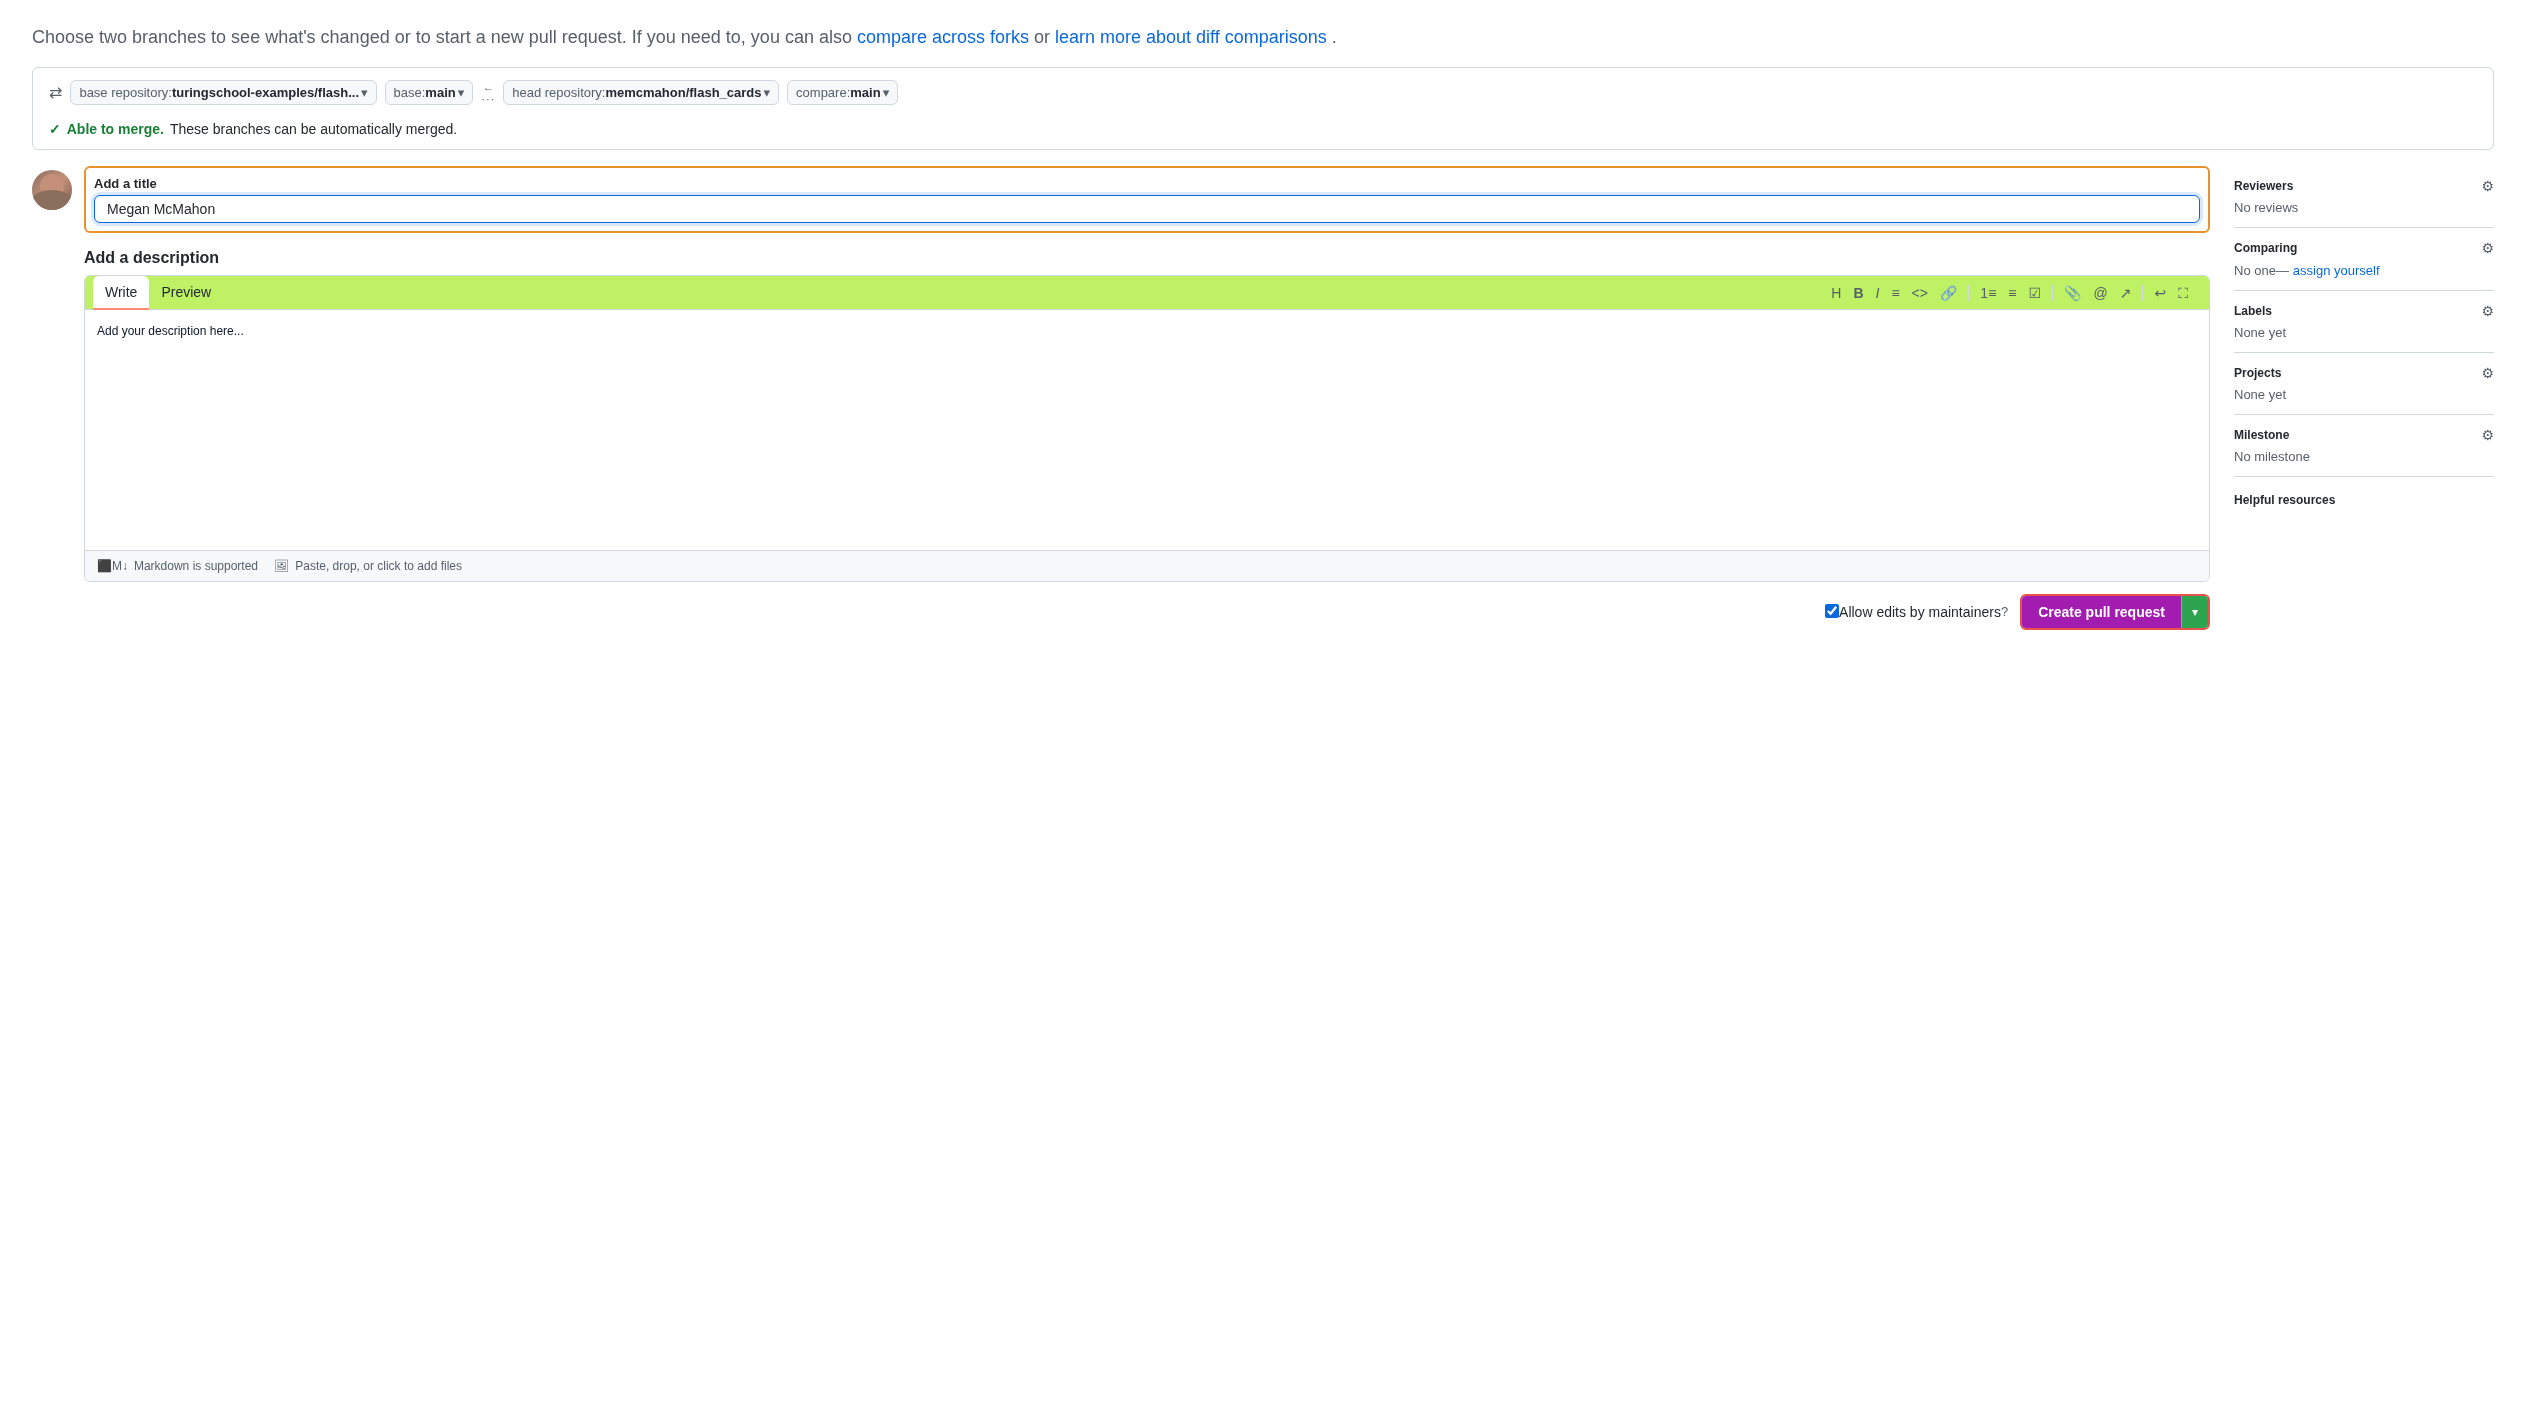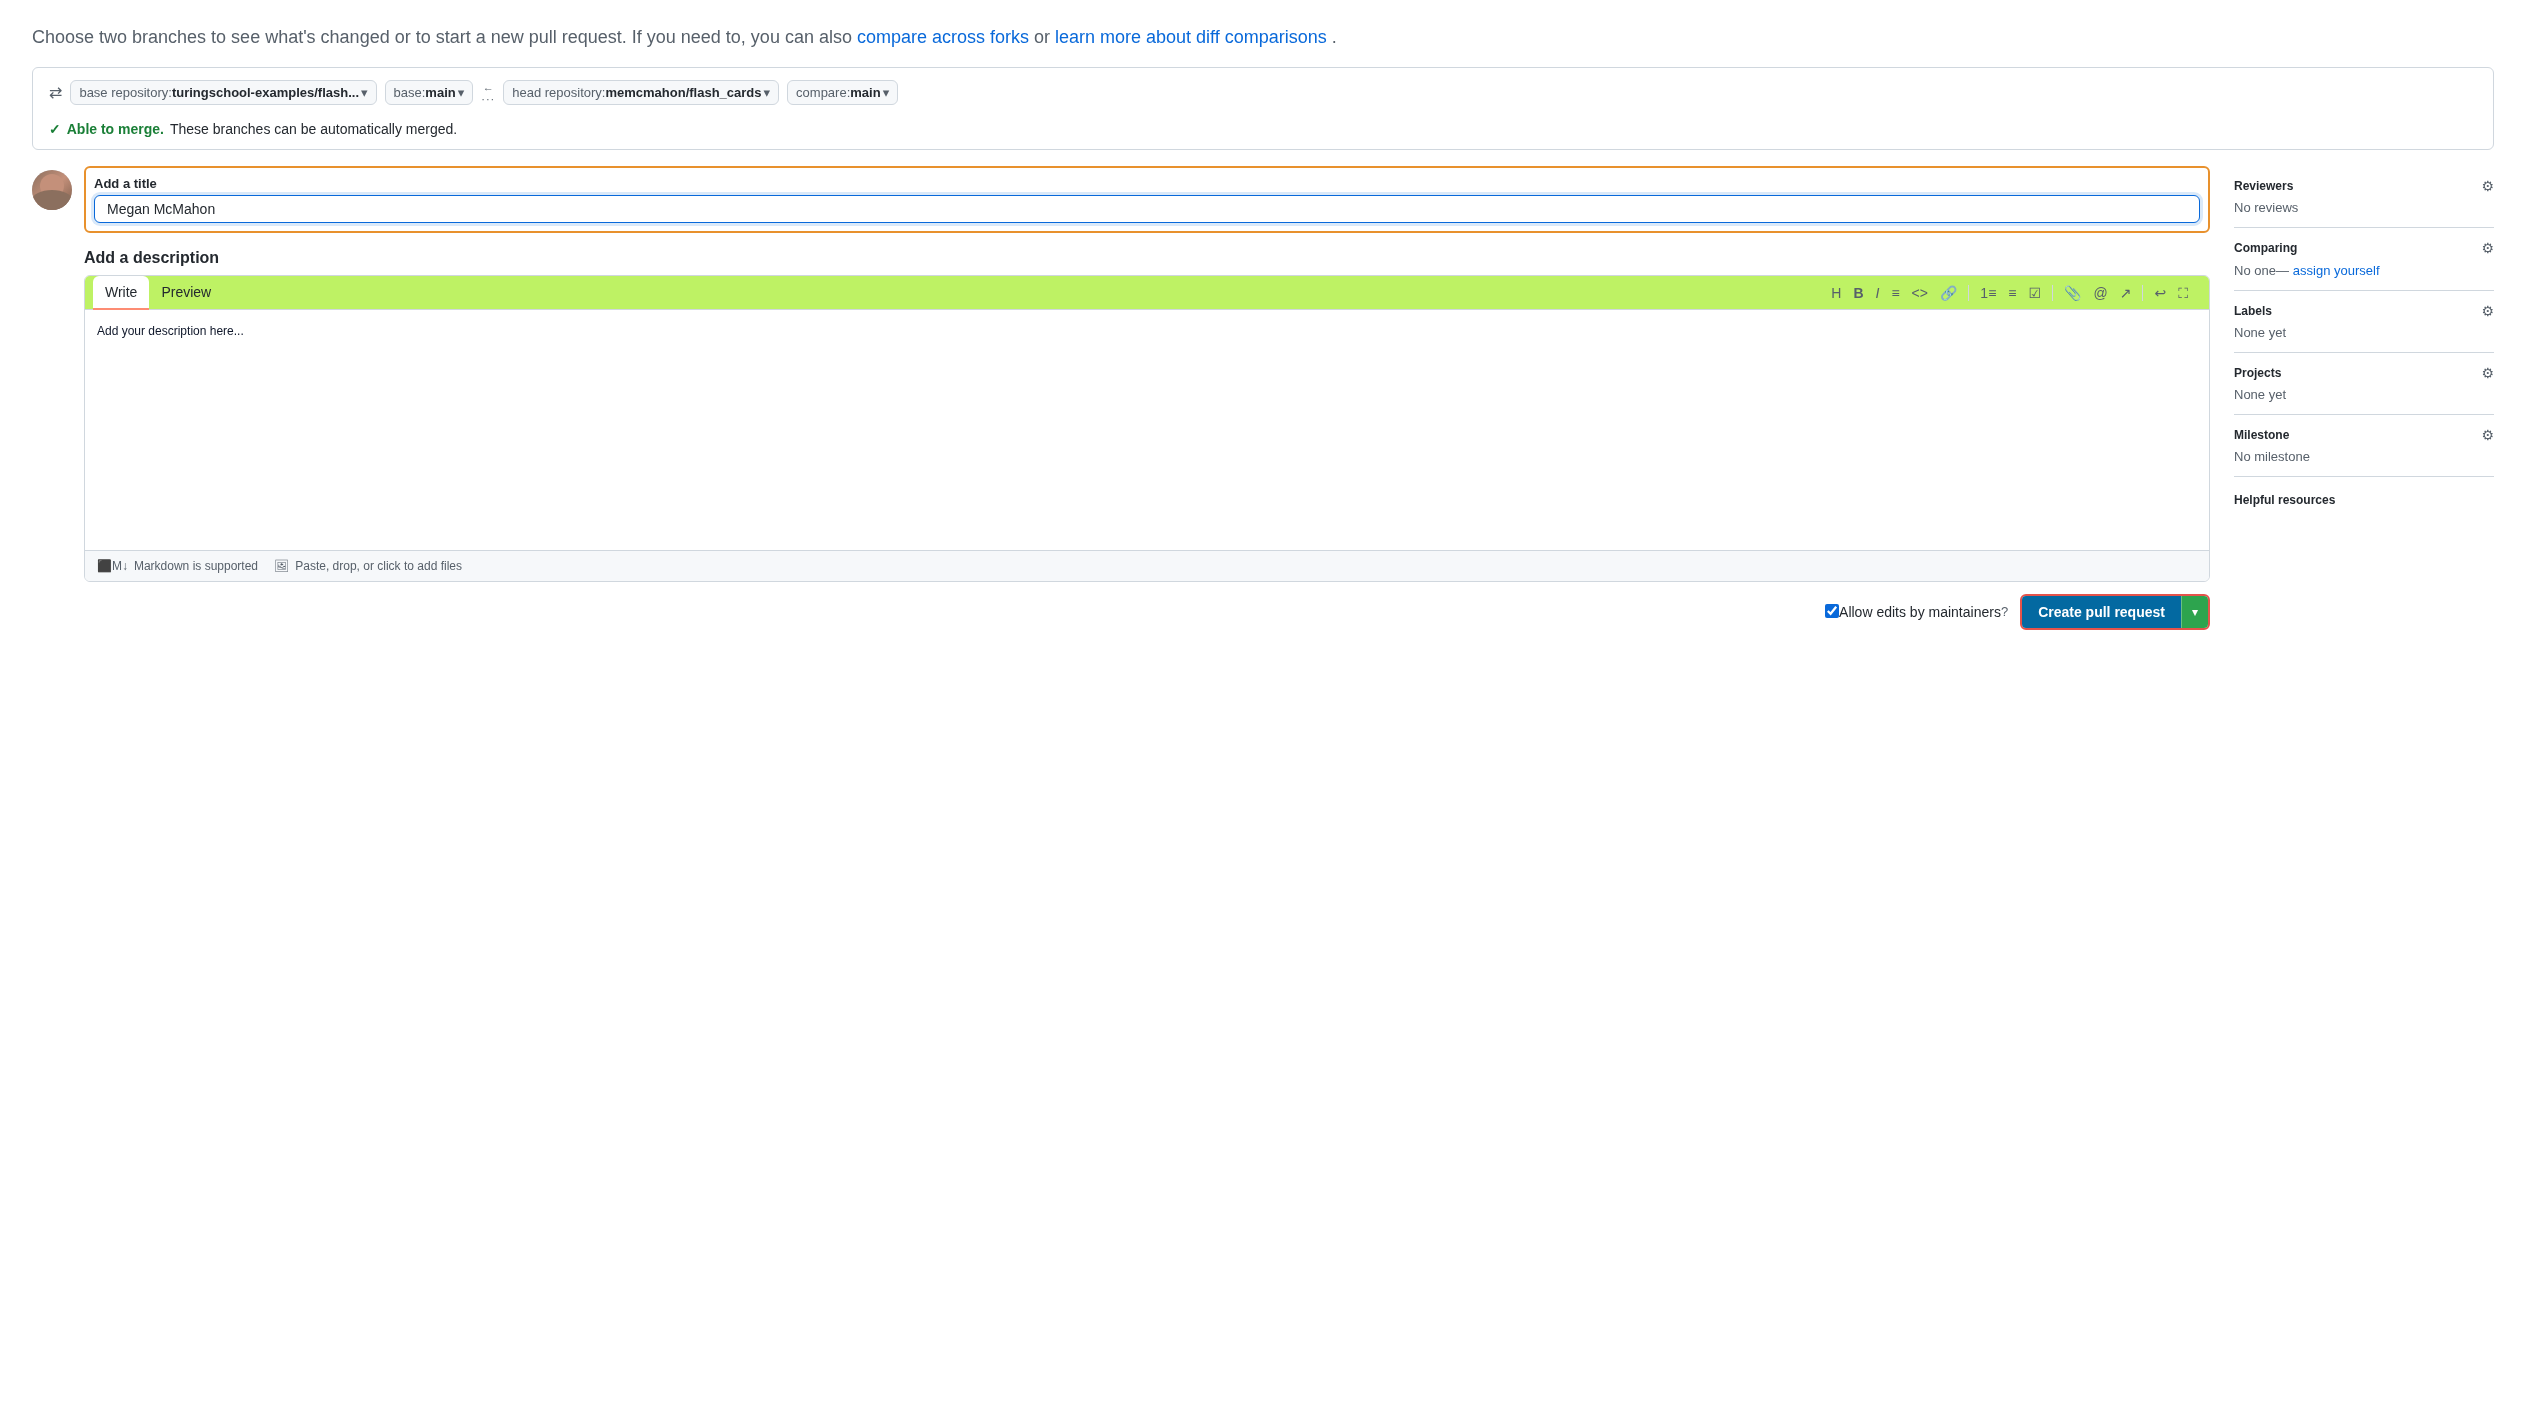--- a/index.html
+++ b/index.html
@@ -285,21 +285,21 @@
     }
 
     .create-btn-group {
       display: flex;
       align-items: stretch;
       border: 2px solid #e5534b;
       border-radius: 6px;
       overflow: hidden;
     }
     .create-btn-main {
-      background: #0369a1;
+      background: #a21caf;
       color: white;
       border: none;
       padding: 8px 16px;
       font-size: 14px;
       font-weight: 600;
       cursor: pointer;
     }
     .create-btn-arrow {
       background: #2da44e;
       color: white;

